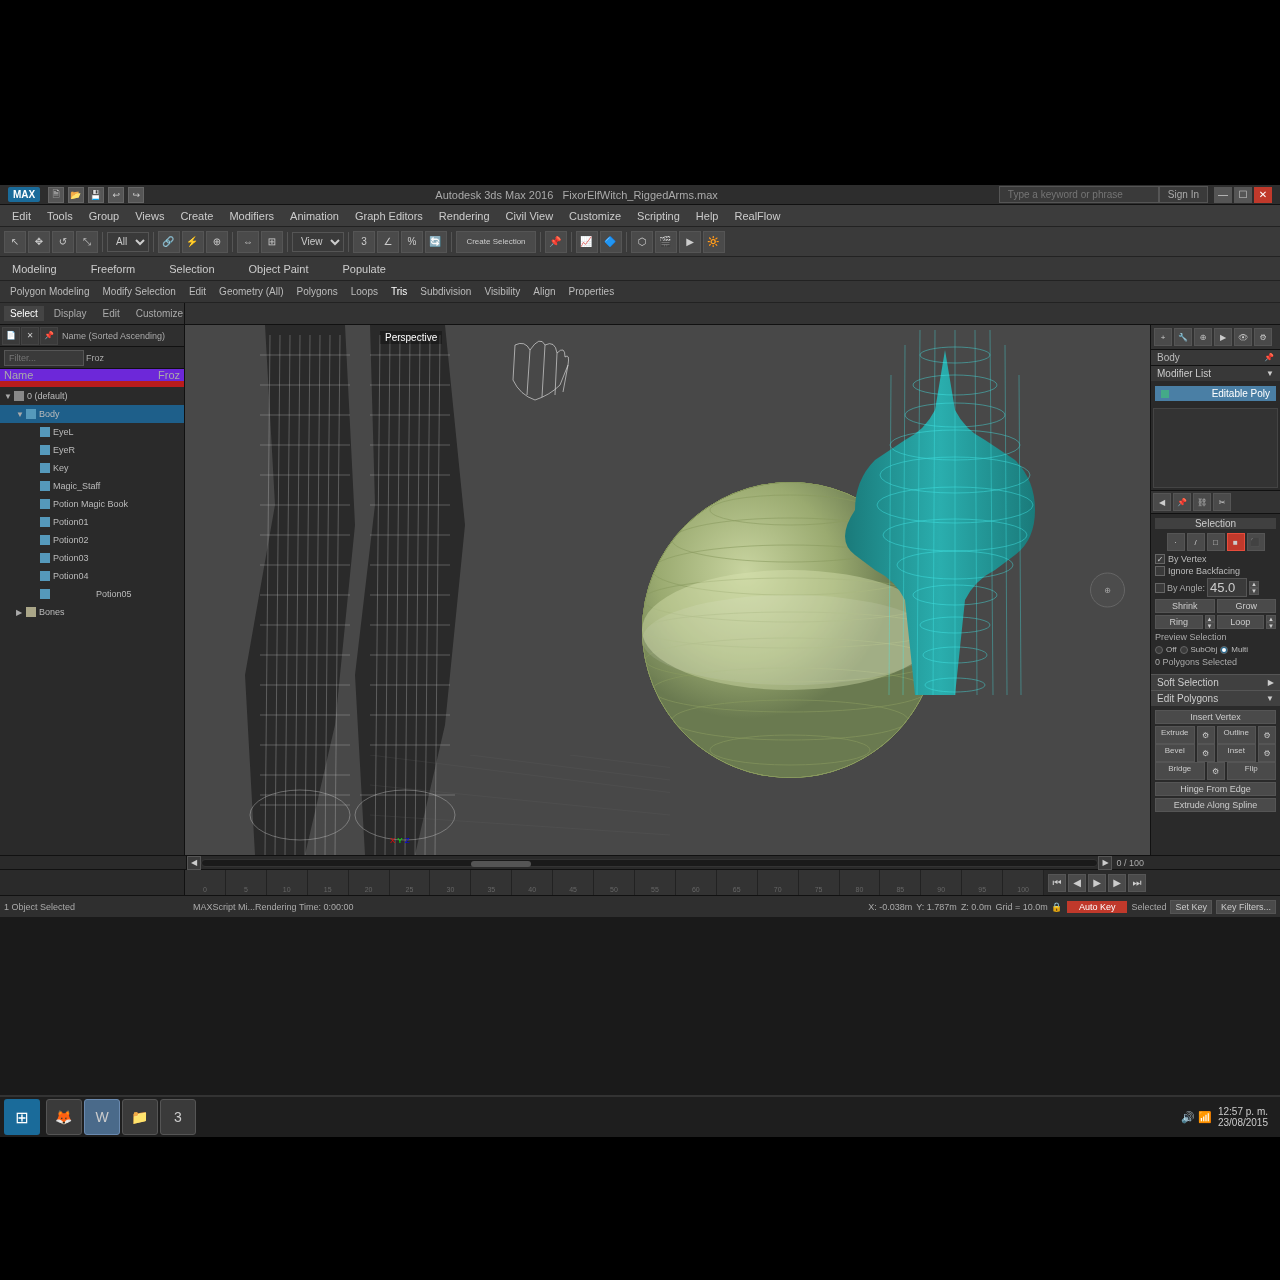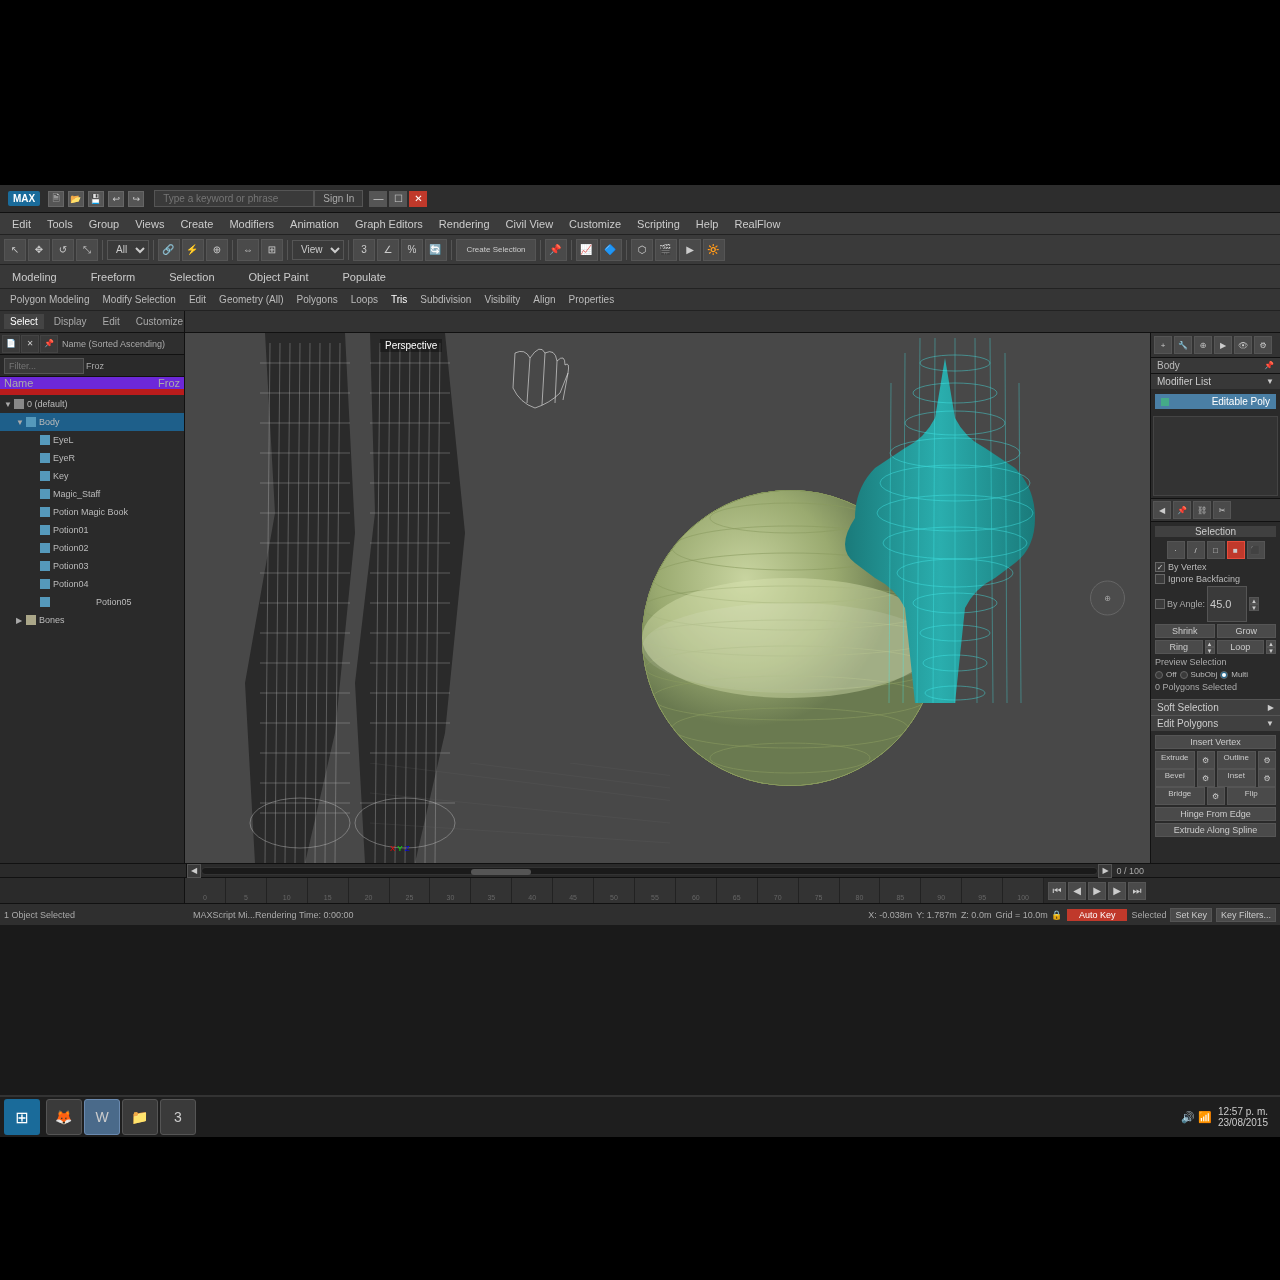--- a/index.html
+++ b/index.html
@@ -1,19 +1,19 @@
 <!DOCTYPE html>
 <html><head>
   <meta charset="utf-8">
   <style>
     * { margin: 0; padding: 0; box-sizing: border-box; }
     body { background: #1a1a1a; font-family: 'Arial', sans-serif; font-size: 11px; color: #ccc; width: 1280px; height: 1280px; overflow: hidden; }
 
     
-    .title-bar { background: #2d2d2d; height: 28px; display: flex; align-items: center; padding: 0 8px; border-bottom: 1px solid #111; }
+    .title-bar { background: #2d2d2d; height: 20px; display: flex; align-items: center; padding: 0 8px; border-bottom: 1px solid #111; }
     .title-bar-logo { background: #1a6b9a; color: white; font-weight: bold; font-size: 10px; padding: 2px 5px; margin-right: 8px; border-radius: 2px; }
     .title-bar-buttons { display: flex; gap: 4px; margin-right: 10px; }
     .tb-btn { width: 16px; height: 16px; background: #555; border: 1px solid #666; font-size: 9px; display: flex; align-items: center; justify-content: center; cursor: pointer; }
     .title-bar-center { flex: 1; text-align: center; color: #aaa; font-size: 11px; }
     .title-bar-search { background: #3a3a3a; border: 1px solid #555; color: #aaa; padding: 2px 8px; width: 160px; font-size: 10px; }
     .title-bar-right { display: flex; align-items: center; gap: 6px; }
     .signin-btn { background: #3a3a3a; border: 1px solid #555; color: #aaa; padding: 2px 8px; font-size: 10px; cursor: pointer; }
     .window-controls { display: flex; gap: 2px; }
     .win-btn { width: 18px; height: 16px; display: flex; align-items: center; justify-content: center; font-size: 10px; cursor: pointer; }
     .win-btn.minimize { background: #555; }
@@ -79,21 +79,21 @@
     .selection-section { padding: 4px; }
     .sel-title { color: #ccc; font-size: 10px; text-align: center; margin-bottom: 4px; background: #404040; }
     .sel-icons { display: flex; gap: 2px; justify-content: center; margin-bottom: 3px; }
     .sel-icon { width: 18px; height: 18px; background: #4a4a4a; border: 1px solid #555; display: flex; align-items: center; justify-content: center; font-size: 8px; color: #ccc; cursor: pointer; }
     .sel-icon.active { background: #c0392b; border-color: #e74c3c; }
     .radio { width: 8px; height: 8px; border-radius: 50%; border: 1px solid #666; background: #3a3a3a; display: inline-flex; align-items: center; justify-content: center; }
     .radio.checked { background: #1a6b9a; }
     .radio.checked::after { content: ''; width: 4px; height: 4px; border-radius: 50%; background: white; display: block; }
 
     .spinbox-row { display: flex; align-items: center; gap: 2px; margin: 2px 0; }
-    .spinbox { background: #3a3a3a; border: 1px solid #555; color: #ccc; font-size: 11px; padding: 11px 2px; width: 40px; }
+    .spinbox { background: #3a3a3a; border: 1px solid #555; color: #ccc; font-size: 13px; padding: 1px 2px; width: 40px; }
     .spinner-btns { display: flex; flex-direction: column; }
     .spin-up, .spin-down { width: 10px; height: 7px; background: #4a4a4a; border: 1px solid #555; display: flex; align-items: center; justify-content: center; font-size: 6px; cursor: pointer; }
 
     .action-row { display: flex; gap: 2px; margin: 2px 0; }
     .action-btn { flex: 1; background: #4a4a4a; border: 1px solid #555; color: #ccc; font-size: 9px; padding: 1px 2px; text-align: center; cursor: pointer; }
 
     .count-display { color: #aaa; font-size: 9px; margin: 3px 0; }
 
     .rollout-header { background: #404040; color: #ccc; font-size: 10px; padding: 2px 6px; cursor: pointer; display: flex; align-items: center; justify-content: space-between; border-top: 1px solid #555; }
     .rollout-arrow { font-size: 8px; }
@@ -149,20 +149,23 @@
 <div style="position: relative; height: 910px; overflow: hidden;">
 
 <div class="title-bar">
   <div class="title-bar-logo">MAX</div>
   <div class="title-bar-buttons">
     <div class="tb-btn">🗎</div>
     <div class="tb-btn">📂</div>
     <div class="tb-btn">💾</div>
     <div class="tb-btn">↩</div>
     <div class="tb-btn">↪</div>
+  </div>
+  <div class="title-bar-center">
+    <span>Autodesk 3ds Max 2016</span> &nbsp; <span>FixorElfWitch_RiggedArms.max</span>
   </div>
   <input class="title-bar-search" placeholder="Type a keyword or phrase" style="">
   <div class="title-bar-right">
     <div class="signin-btn">Sign In</div>
     <div class="window-controls">
       <div class="win-btn minimize">—</div>
       <div class="win-btn maximize">☐</div>
       <div class="win-btn close">✕</div>
     </div>
   </div>

